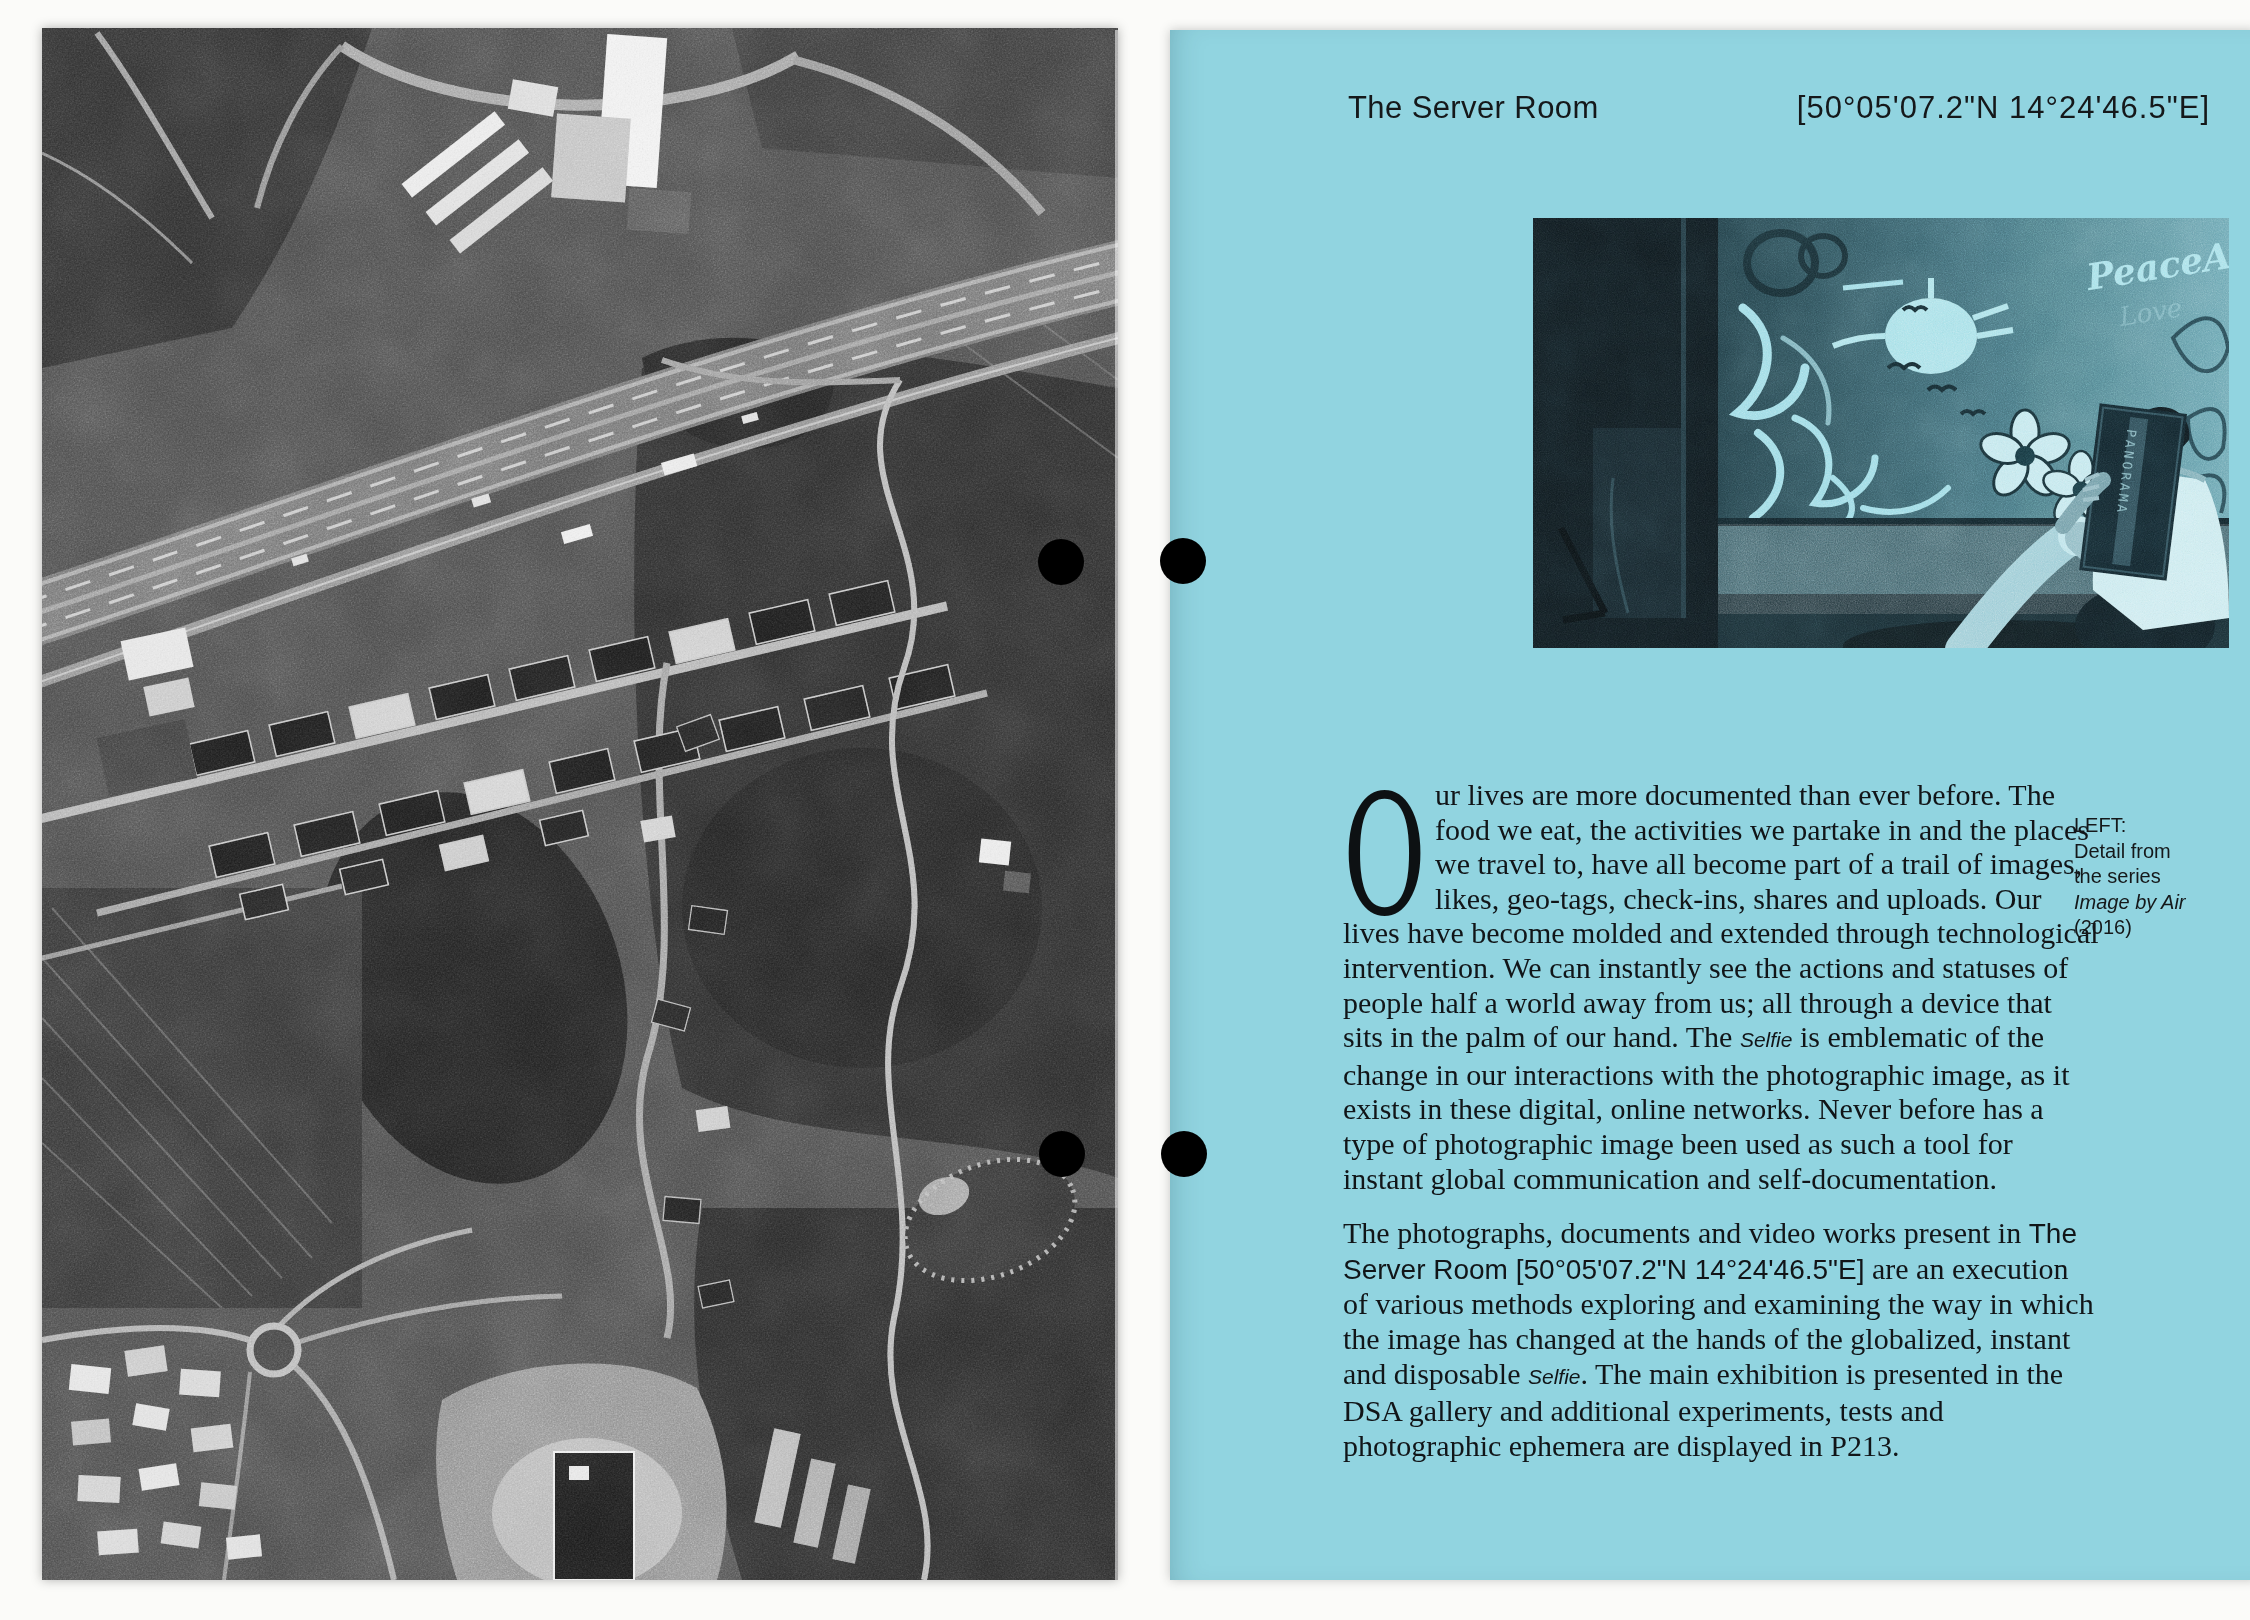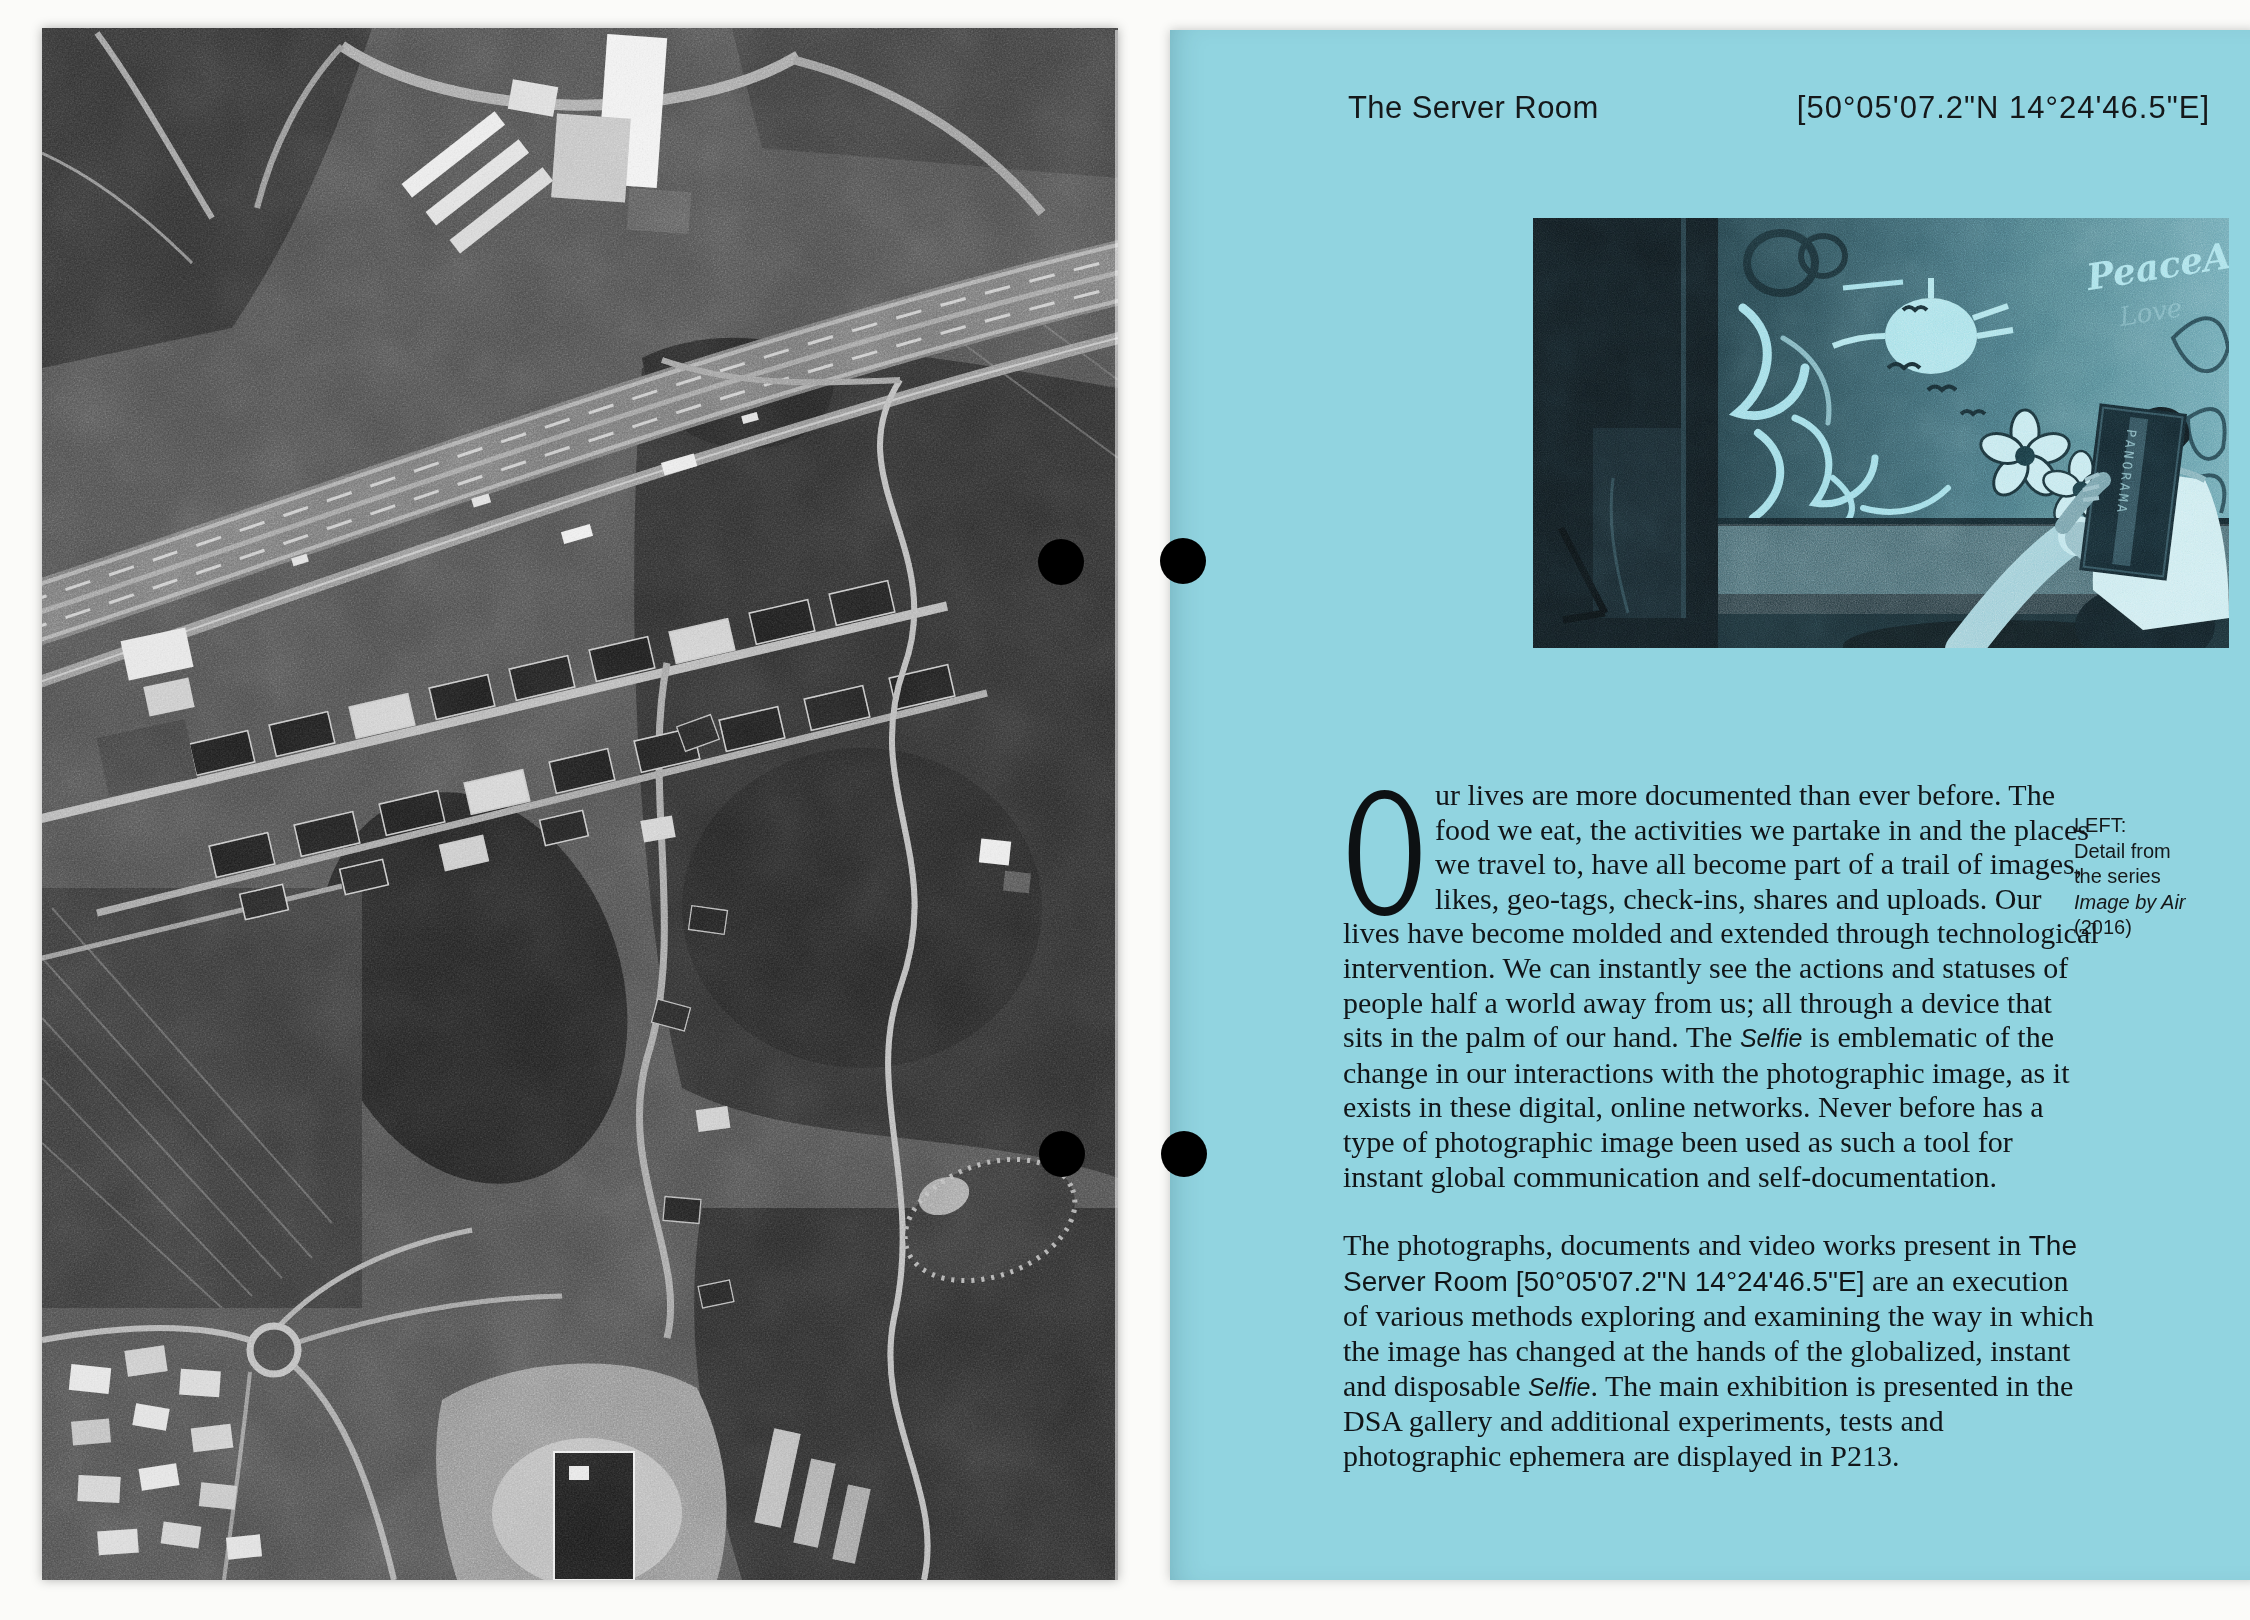--- a/index.html
+++ b/index.html
@@ -12,27 +12,27 @@
               box-shadow:inset 20px 0 34px -22px rgba(16,52,62,.28), 0 0 10px rgba(40,40,40,.25);}
   .gutter{position:absolute;left:1115px;top:30px;width:3px;height:1550px;background:rgba(255,255,255,.55);}
   .hdr-title{position:absolute;left:178px;top:60px;font-size:31px;letter-spacing:.4px;color:#15181a;}
   .hdr-coords{position:absolute;right:46px;top:60px;font-size:31px;letter-spacing:1px;color:#15181a;}
   .photo-frame{position:absolute;left:363px;top:188px;width:696px;height:430px;background:#0d1b21;}
   .photo-frame svg{display:block;width:100%;height:100%;}
   .article{position:absolute;left:173px;top:748px;width:756px;
            font-family:"Liberation Serif","DejaVu Serif",serif;
            font-size:30px;line-height:34.6px;color:#111518;}
   .para{margin:0;}
-  .p2{margin-top:34px;}
+  .p2{margin-top:20px;}
   .dropcap{float:left;width:80px;height:130px;margin:4px 12px 0 0;overflow:visible;}
   .dropcap-glyph{display:block;font-family:"DejaVu Serif",serif;font-weight:500;
                  font-size:166px;line-height:150px;color:#0d1113;
                  transform:scale(.61,1);transform-origin:0 0;}
   .sans{font-family:"Liberation Sans",sans-serif;font-size:28px;}
-  .sans-it{font-family:"Liberation Sans",sans-serif;font-size:25px;font-style:italic;}
+  .sans-it{font-family:"Liberation Sans",sans-serif;font-size:21px;font-style:italic;}
   .captions{position:absolute;left:904px;top:757px;width:175px;
             font-size:20px;line-height:25.5px;color:#15181a;}
   .cap-block2{margin-top:26px;}
   .it{font-style:italic;}
   .hole{position:absolute;width:46px;height:46px;border-radius:50%;background:#000;}
   .hole.h1{left:1038px;top:539px;}
   .hole.h2{left:1160px;top:538px;}
   .hole.h3{left:1039px;top:1131px;}
   .hole.h4{left:1161px;top:1131px;}
 </style>

